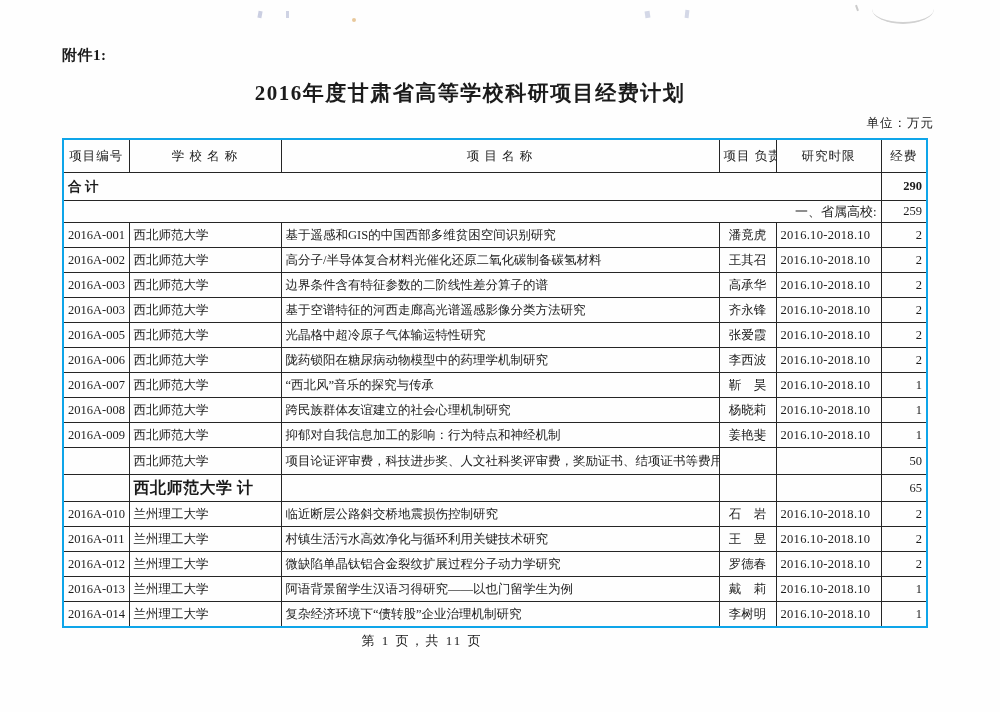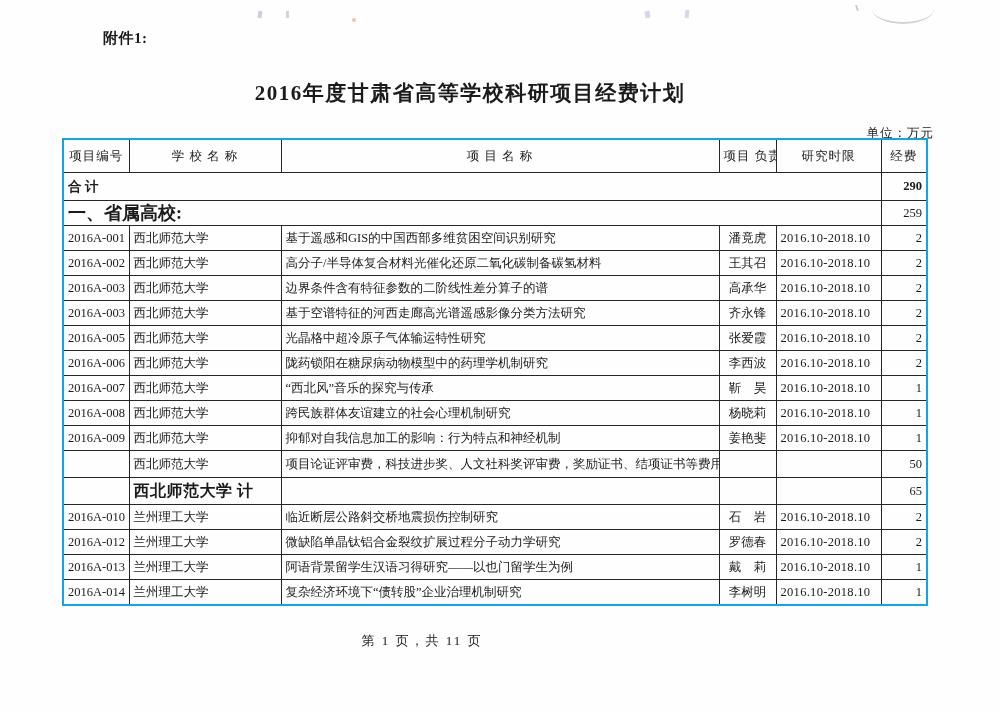--- a/index.html
+++ b/index.html
@@ -3,29 +3,29 @@
 <meta charset="utf-8">
 <style>
   html,body{margin:0;padding:0;}
   body{
     width:1000px;height:712px;position:relative;overflow:hidden;
     background:#fefefe;
     font-family:"Liberation Serif","DejaVu Serif",serif;
     color:#1b1b1b;
   }
   .attachment{
-    position:absolute;left:62px;top:29px;
-    font-size:15px;font-weight:bold;letter-spacing:.5px;margin-left:41px;
+    position:absolute;left:62px;top:46px;
+    font-size:15px;font-weight:bold;letter-spacing:.5px;
   }
   .doc-title{
     position:absolute;left:0;top:79px;width:940px;
     text-align:center;font-size:21px;font-weight:bold;letter-spacing:1.5px;
   }
   .unit-note{
-    position:absolute;right:66px;top:125px;
+    position:absolute;right:66px;top:115px;
     font-size:12.5px;letter-spacing:1px;
   }
   table.funding{
     position:absolute;left:62px;top:138px;width:864px;
     border-collapse:collapse;table-layout:fixed;
     border:2px solid #0ea5e9;
   }
   table.funding td,table.funding th{
     border:1px solid #262626;
     font-size:12.5px;font-weight:normal;
@@ -35,21 +35,21 @@
   thead th{
     height:32px;font-weight:bold;font-size:13.5px;text-align:center;
     border-bottom:2px solid #151515;letter-spacing:1px;
     white-space:pre-line;line-height:1.15;
   }
   .row-summary td{height:27px;}
   .row-summary .c-label{font-weight:bold;font-size:13.5px;}
   .row-summary .c-fund{font-weight:bold;}
   .row-summary td{border-bottom:2px solid #151515;}
   .row-section td{height:21px;}
-  .row-section .c-label{font-weight:bold;font-size:18px;}
+  .row-section .c-label{font-weight:normal;font-size:13px;text-align:right;}
   .row-data td{height:24px;}
   .row-fee td,.row-subtotal td{height:26px;}
   .row-subtotal .c-school{font-weight:bold;font-size:16px;letter-spacing:.5px;}
   .c-id{text-align:center;font-size:12.5px;}
   .c-school{text-align:left;padding-left:6px;font-size:13px;}
   .c-project{text-align:left;padding-left:6px;font-size:12px;}
   .c-label{text-align:left;padding-left:6px;}
   .c-leader{text-align:center;font-size:13px;}
   .c-period{text-align:left;font-size:12.5px;letter-spacing:.3px;}
   .c-fund{text-align:right;padding-right:9px;font-size:13px;}
@@ -205,20 +205,28 @@
       </tr>
       <tr class="row-data">
         <td class="c-id">2016A-010</td>
         <td class="c-school">兰州理工大学</td>
         <td class="c-project">临近断层公路斜交桥地震损伤控制研究</td>
         <td class="c-leader">石　岩</td>
         <td class="c-period">2016.10-2018.10</td>
         <td class="c-fund">2</td>
       </tr>
       <tr class="row-data">
+        <td class="c-id">2016A-011</td>
+        <td class="c-school">兰州理工大学</td>
+        <td class="c-project">村镇生活污水高效净化与循环利用关键技术研究</td>
+        <td class="c-leader">王　昱</td>
+        <td class="c-period">2016.10-2018.10</td>
+        <td class="c-fund">2</td>
+      </tr>
+      <tr class="row-data">
         <td class="c-id">2016A-012</td>
         <td class="c-school">兰州理工大学</td>
         <td class="c-project">微缺陷单晶钛铝合金裂纹扩展过程分子动力学研究</td>
         <td class="c-leader">罗德春</td>
         <td class="c-period">2016.10-2018.10</td>
         <td class="c-fund">2</td>
       </tr>
       <tr class="row-data">
         <td class="c-id">2016A-013</td>
         <td class="c-school">兰州理工大学</td>

